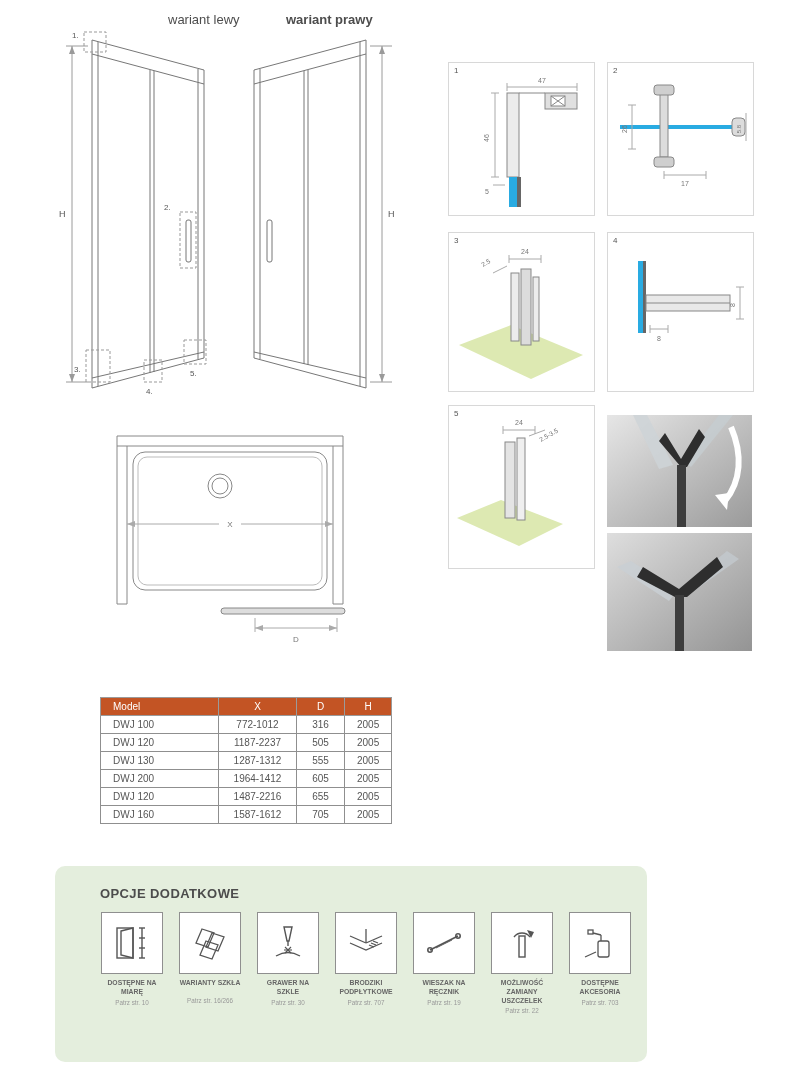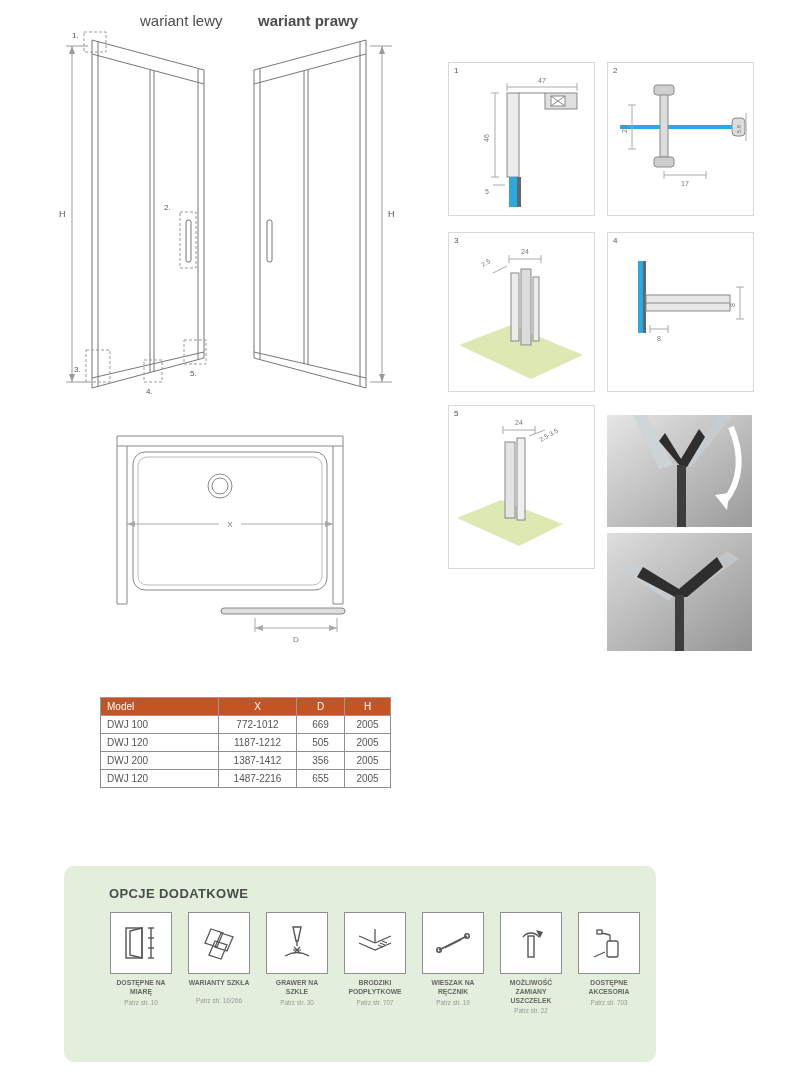--- a/index.html
+++ b/index.html
@@ -1,31 +1,31 @@
 <!DOCTYPE html>
 <html><head>
 <meta charset="utf-8">
 <style>
   * { margin:0; padding:0; box-sizing:border-box; }
   html,body { background:#fff; }
   body { width:800px; height:1072px; position:relative; font-family:"Liberation Sans", sans-serif; overflow:hidden; }
   .abs { position:absolute; }
-  .variant-label { font-size:15px; color:#4d4d4d; }
+  .variant-label { font-size:13px; color:#4d4d4d;margin-left:28px; }
   svg { font-family:"Liberation Sans", sans-serif; display:block; }
   .detail-box { position:absolute; background:#fff; border:1px solid #d8d8d8; }
   .detail-num { position:absolute; top:3px; left:5px; font-size:8px; color:#555; }
   .photo-box { position:absolute; overflow:hidden; }
   .spec-table { position:absolute; left:100px; top:697px; border-collapse:collapse; font-size:10px; color:#555; }
-  .spec-table th, .spec-table td { border:1px solid #8f8f8f; height:18px; padding:0 6px; text-align:center; font-weight:normal; background:#fff; }
+  .spec-table th, .spec-table td { border:1px solid #8f8f8f; height:18px; padding:0 12px; text-align:center; font-weight:normal; background:#fff; }
   .spec-table th { background:#c35424; color:#fff; border-color:#9a9a9a; }
   .spec-table th:first-child, .spec-table td:first-child { text-align:left; width:118px; }
   .spec-table th:nth-child(2), .spec-table td:nth-child(2) { width:78px; }
   .spec-table th:nth-child(3), .spec-table td:nth-child(3) { width:48px; }
   .spec-table th:nth-child(4), .spec-table td:nth-child(4) { width:46px; }
-  .options-panel { position:absolute; left:55px; top:866px; width:592px; height:196px; background:#e4eedd; border-radius:10px;margin-left:9px; }
+  .options-panel { position:absolute; left:55px; top:866px; width:592px; height:196px; background:#e4eedd; border-radius:10px; }
   .options-title { position:absolute; left:45px; top:20px; font-size:13px; font-weight:bold; color:#4c4c4c; letter-spacing:.4px; }
   .options-row { position:absolute; left:45px; top:46px; display:flex; gap:14px; }
   .opt { width:64px; display:flex; flex-direction:column; align-items:center; }
   .opt-box { width:62px; height:62px; background:#fff; border:1px solid #8f8f8f; display:flex; align-items:center; justify-content:center; }
   .opt-label { margin-top:5px; font-size:6.8px; font-weight:bold; color:#666; text-align:center; line-height:1.3; min-height:16px; }
   .opt-page { margin-top:2px; font-size:6.3px; color:#999; text-align:center; }
 </style>
 </head>
 <body>
 
@@ -281,39 +281,51 @@
       <th>Model</th>
       <th>X</th>
       <th>D</th>
       <th>H</th>
     </tr>
   </thead>
   <tbody>
     <tr>
         <td>DWJ 100</td>
         <td>772-1012</td>
-        <td>669</td>
+        <td>316</td>
         <td>2005</td>
       </tr>
     <tr>
         <td>DWJ 120</td>
-        <td>1187-1212</td>
+        <td>1187-2237</td>
         <td>505</td>
         <td>2005</td>
       </tr>
     <tr>
+        <td>DWJ 130</td>
+        <td>1287-1312</td>
+        <td>555</td>
+        <td>2005</td>
+      </tr>
+    <tr>
         <td>DWJ 200</td>
-        <td>1387-1412</td>
-        <td>356</td>
+        <td>1964-1412</td>
+        <td>605</td>
         <td>2005</td>
       </tr>
     <tr>
         <td>DWJ 120</td>
         <td>1487-2216</td>
         <td>655</td>
+        <td>2005</td>
+      </tr>
+    <tr>
+        <td>DWJ 160</td>
+        <td>1587-1612</td>
+        <td>705</td>
         <td>2005</td>
       </tr>
   </tbody>
 </table>
 
 <div class="options-panel">
   <div class="options-title">OPCJE DODATKOWE</div>
   <div class="options-row">
 
     <div class="opt">

